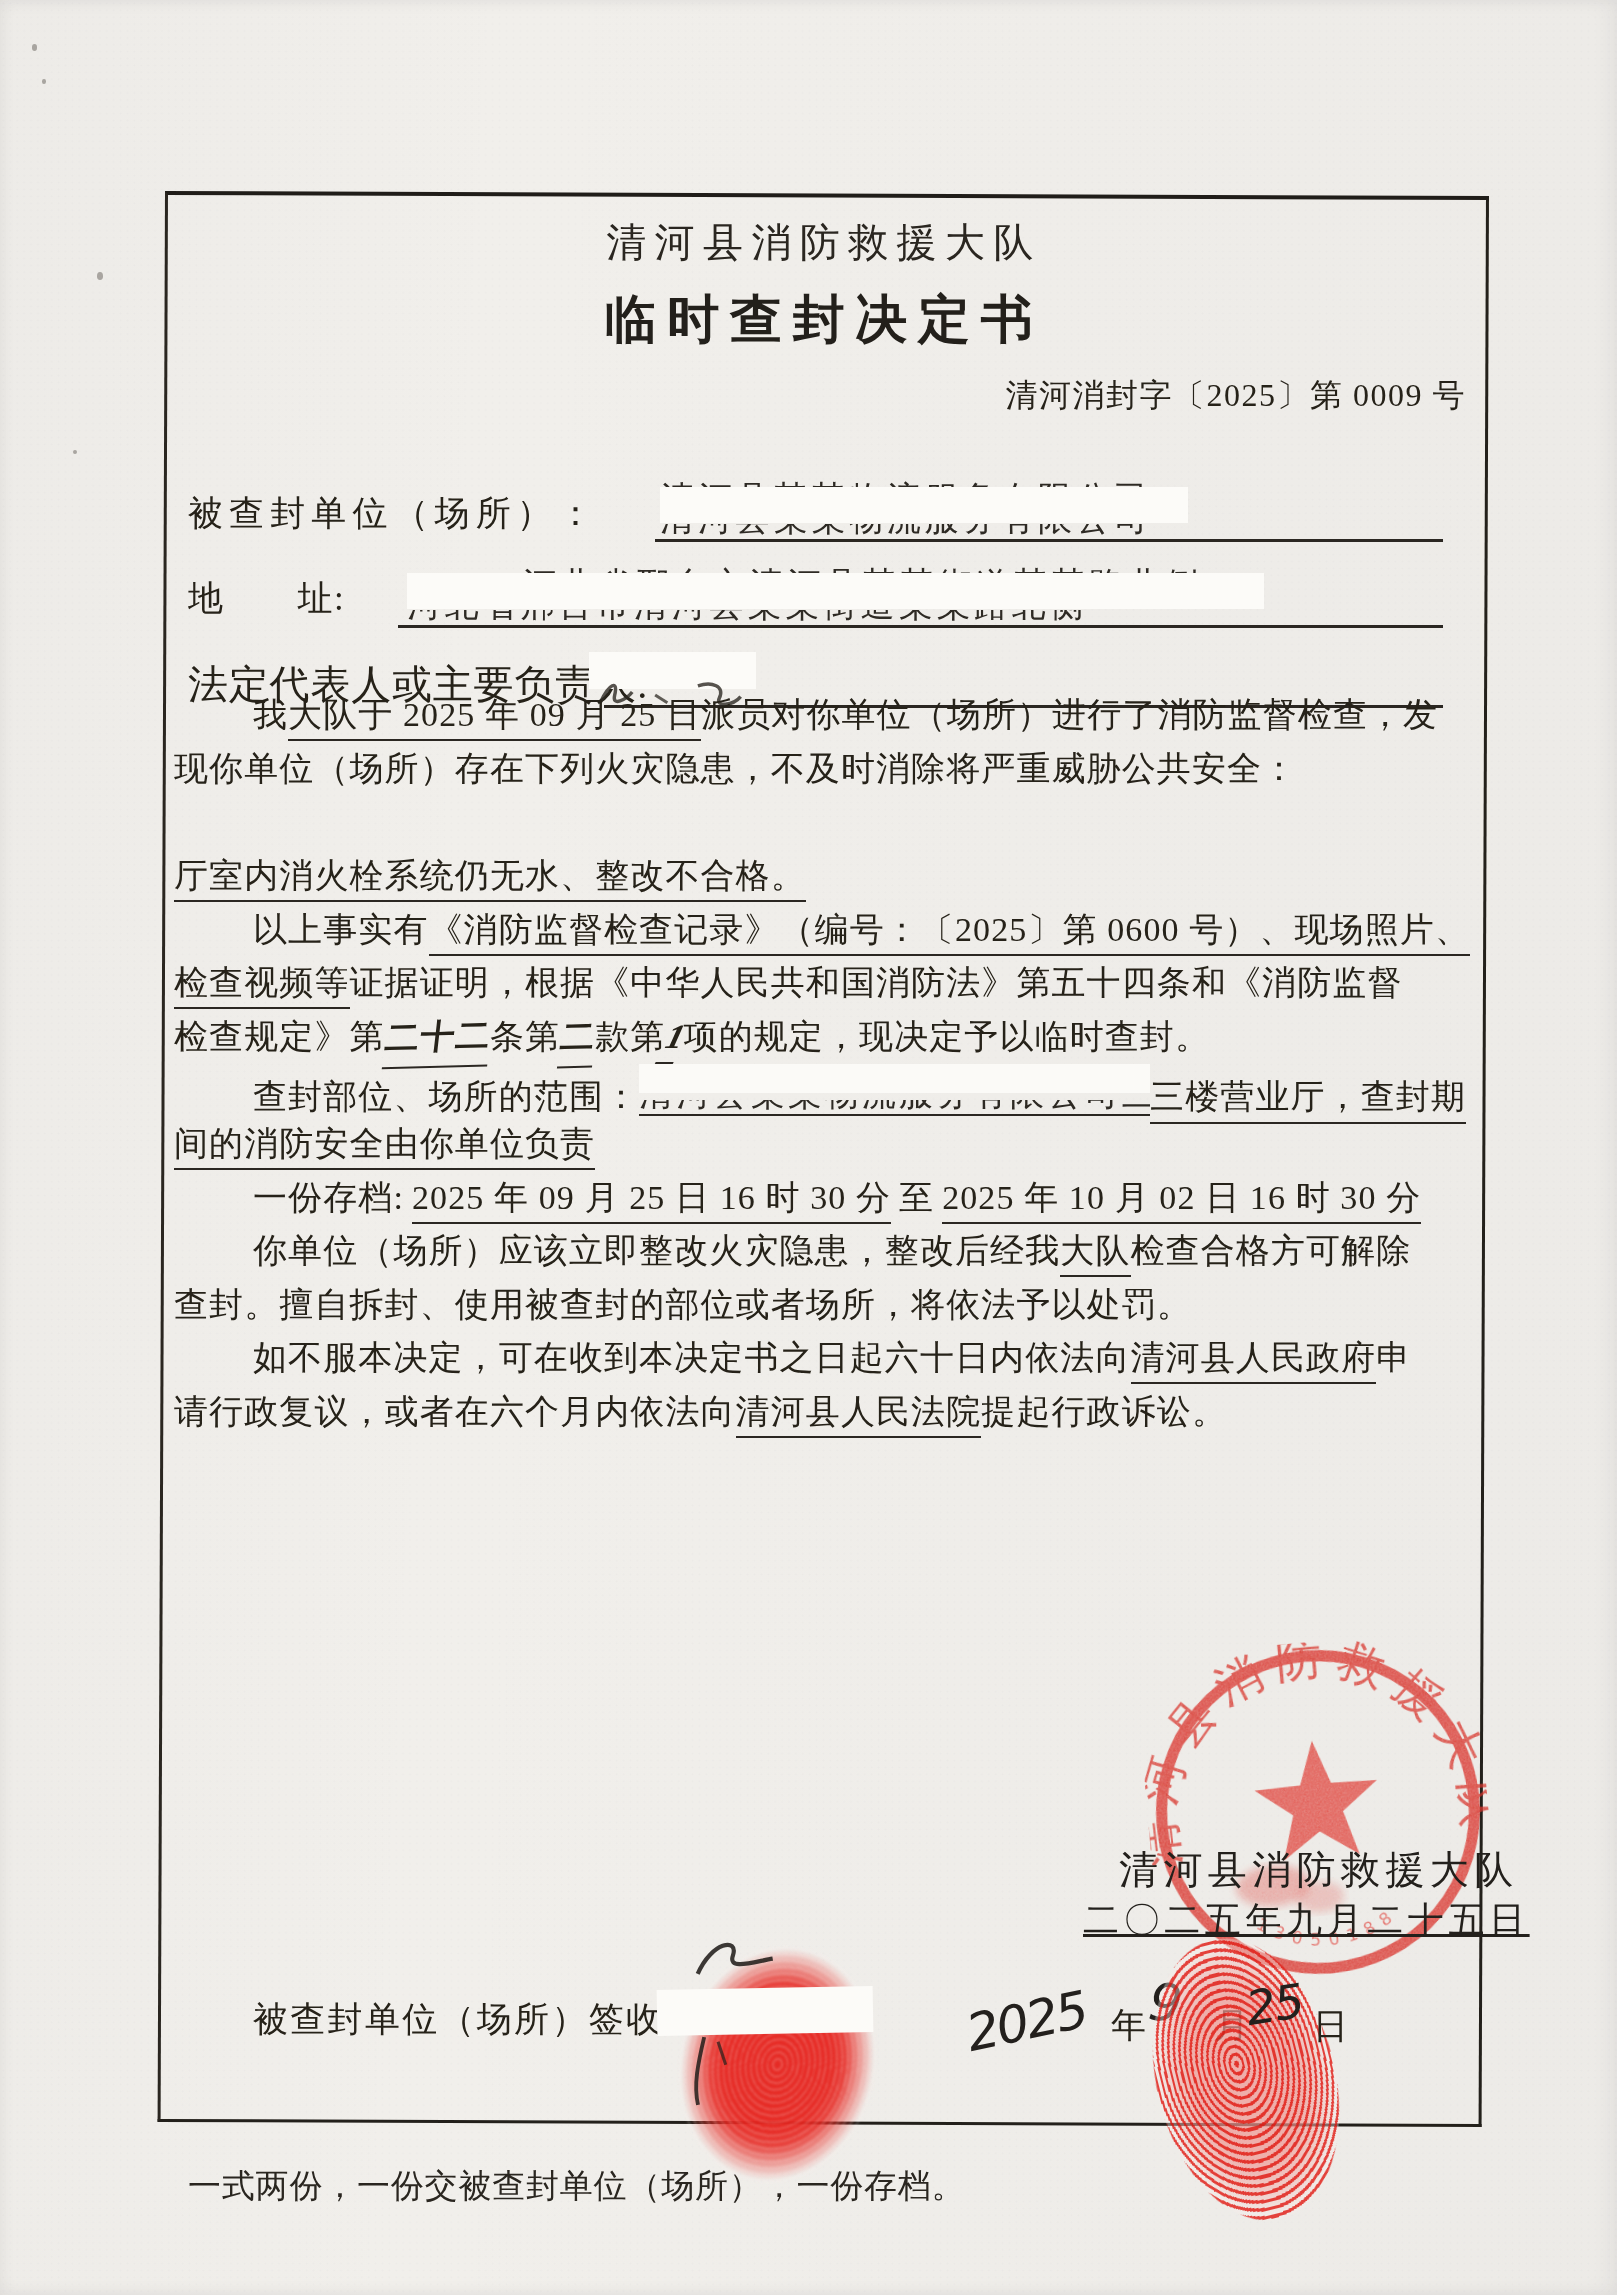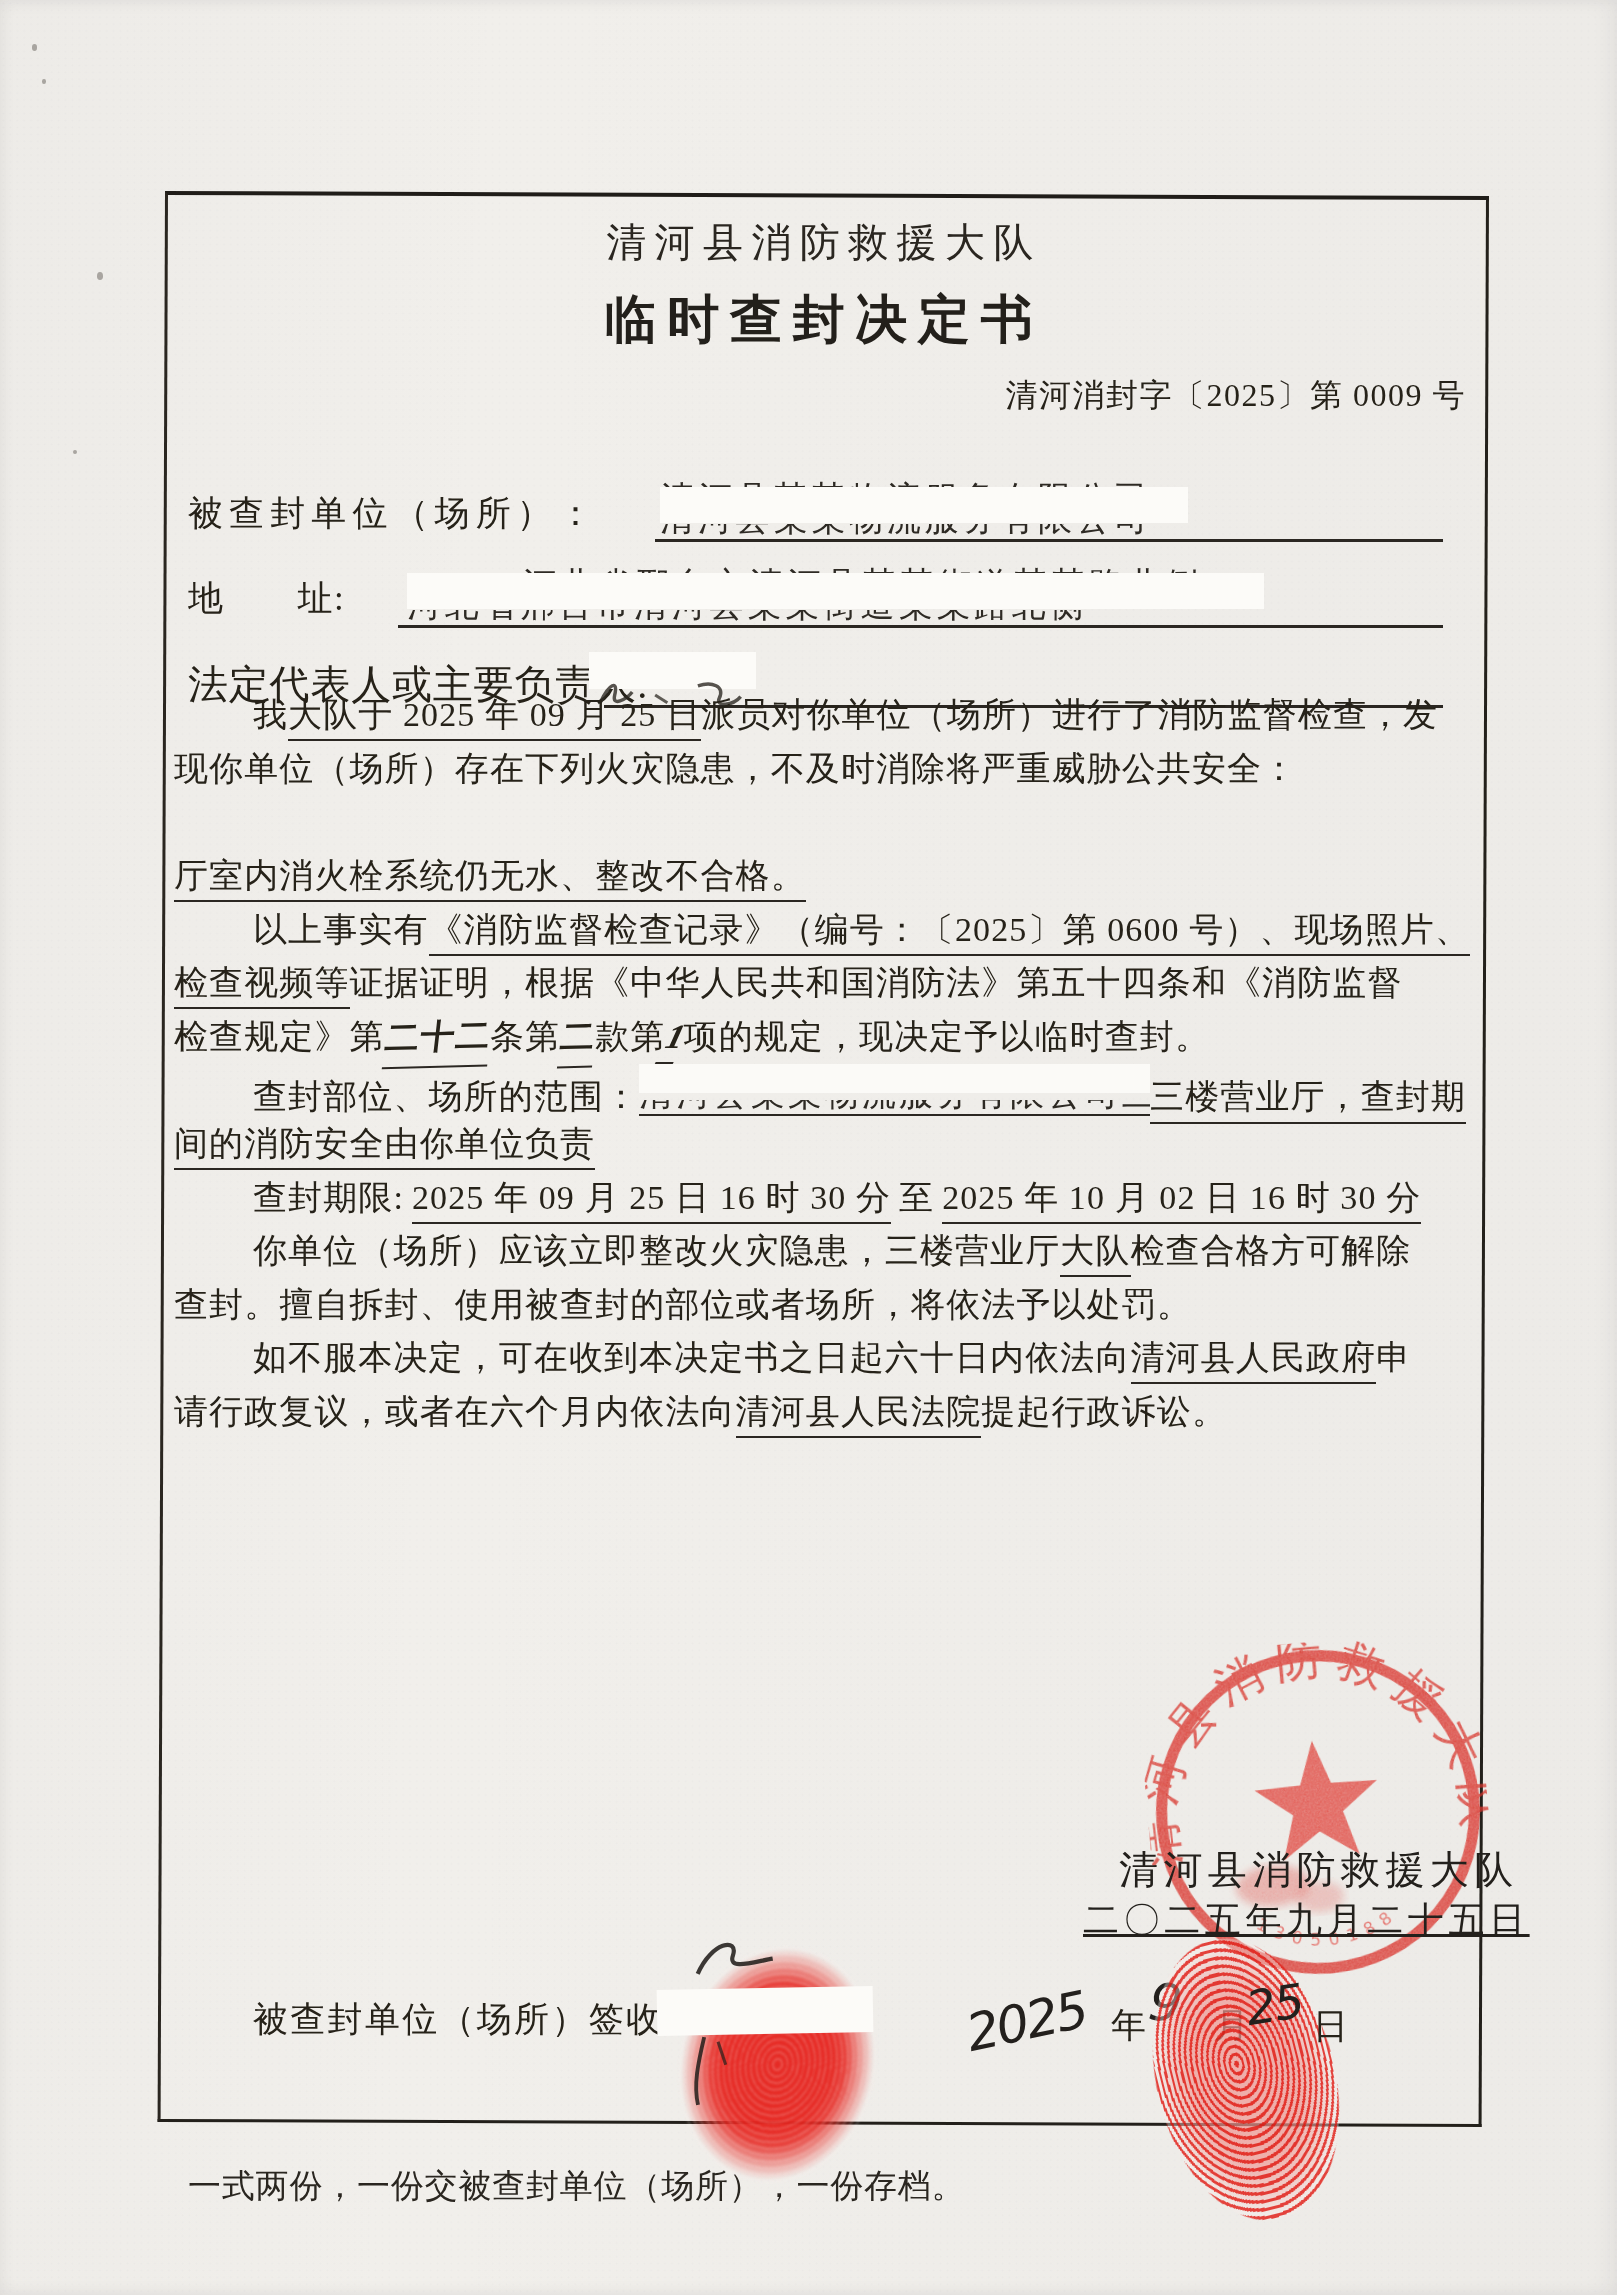--- a/index.html
+++ b/index.html
@@ -130,24 +130,24 @@
   </div>
   <div class="abs bl" style="left:253px;top:1067px;">
     <span>查封部位、场所的范围：</span><span class="redact-inline u"><span class="ri-patch"></span><span class="ri-bot">
           <span>清河县某某物流服务有限公司三号</span>
         </span></span><span class="u">三楼营业厅，查封期</span>
   </div>
   <div class="abs bl" style="left:174px;top:1121px;">
     <span class="u">间的消防安全由你单位负责</span>
   </div>
   <div class="abs bl" style="left:253px;top:1175px;">
-    <span>查封期限:</span><span class="u gap">2025 年 09 月 25 日 16 时 30 分</span><span class="gap">至</span><span class="u gap">2025 年 10 月 02 日 16 时 30 分</span>
+    <span>一份存档:</span><span class="u gap">2025 年 09 月 25 日 16 时 30 分</span><span class="gap">至</span><span class="u gap">2025 年 10 月 02 日 16 时 30 分</span>
   </div>
   <div class="abs bl" style="left:253px;top:1228px;">
-    <span>你单位（场所）应该立即整改火灾隐患，三楼营业厅</span><span class="u">大队</span><span>检查合格方可解除</span>
+    <span>你单位（场所）应该立即整改火灾隐患，整改后经我</span><span class="u">大队</span><span>检查合格方可解除</span>
   </div>
   <div class="abs bl" style="left:174px;top:1282px;">
     <span>查封。擅自拆封、使用被查封的部位或者场所，将依法予以处罚。</span>
   </div>
   <div class="abs bl" style="left:174px;top:1389px;">
     <span>请行政复议，或者在六个月内依法向</span><span class="u">清河县人民法院</span><span>提起行政诉讼。</span>
   </div>
   <div class="abs bl" style="left:253px;top:1335px;">
     <span>如不服本决定，可在收到本决定书之日起六十日内依法向</span><span class="u">清河县人民政府</span><span>申</span>
   </div>

